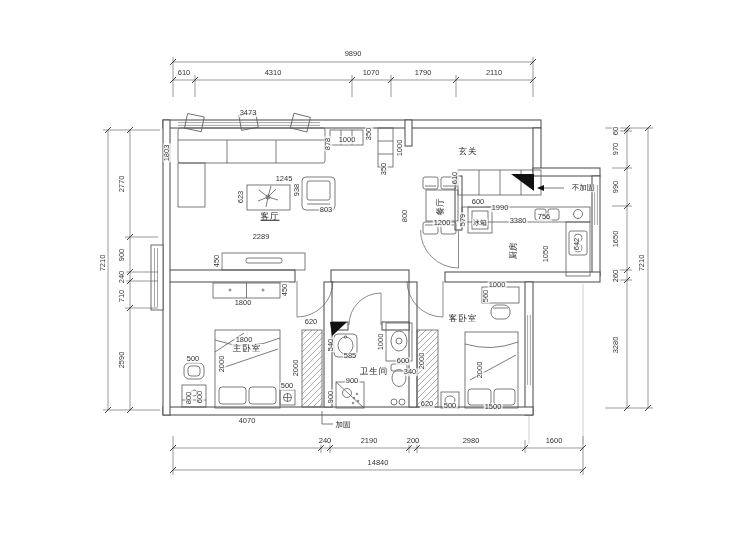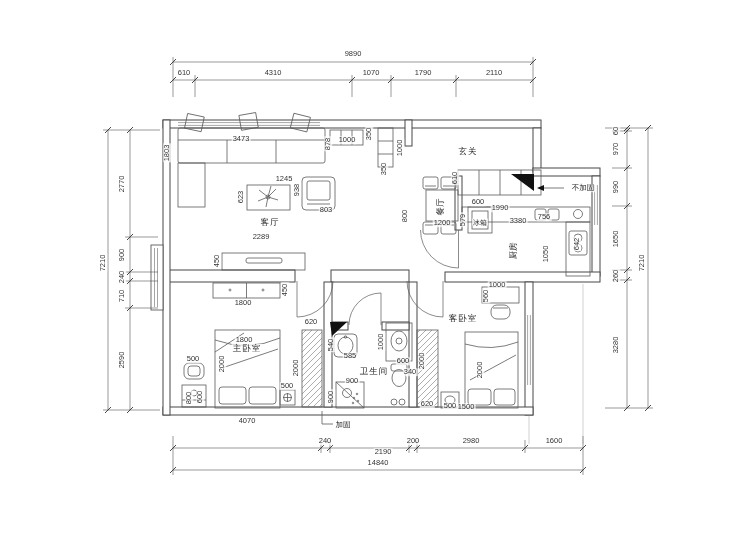--- a/index.html
+++ b/index.html
@@ -329,46 +329,46 @@
 
 <div id="label-layer">
       <span class="lbl dim" style="left: 353px; top: 54px;">9890</span>
       <span class="lbl dim" style="left: 184px; top: 73px;">610</span>
       <span class="lbl dim" style="left: 273px; top: 73px;">4310</span>
       <span class="lbl dim" style="left: 371px; top: 73px; text-align: right;">1070</span>
       <span class="lbl dim" style="left: 423px; top: 73px;">1790</span>
       <span class="lbl dim" style="left: 494px; top: 73px;">2110</span>
       <span class="lbl dim" style="left: 247px; top: 421px;">4070</span>
       <span class="lbl dim" style="left: 325px; top: 441px;">240</span>
-      <span class="lbl dim" style="left: 369px; top: 452px; margin-left: 14px;">2190</span>
+      <span class="lbl dim" style="left: 369px; top: 441px;">2190</span>
       <span class="lbl dim" style="left: 413px; top: 441px;">200</span>
       <span class="lbl dim" style="left: 471px; top: 441px;">2980</span>
       <span class="lbl dim" style="left: 554px; top: 441px;">1600</span>
       <span class="lbl dim" style="left: 378px; top: 463px;">14840</span>
       <span class="lbl dim vert" style="left: 122px; top: 184px;">2770</span>
       <span class="lbl dim vert" style="left: 122px; top: 255px;">900</span>
       <span class="lbl dim vert" style="left: 122px; top: 277px;">240</span>
       <span class="lbl dim vert" style="left: 122px; top: 296px;">710</span>
       <span class="lbl dim vert" style="left: 122px; top: 360px;">2590</span>
       <span class="lbl dim vert" style="left: 103px; top: 263px;">7210</span>
       <span class="lbl dim vert" style="left: 616px; top: 131px;">60</span>
       <span class="lbl dim vert" style="left: 616px; top: 149px;">970</span>
       <span class="lbl dim vert" style="left: 616px; top: 187px;">990</span>
       <span class="lbl dim vert" style="left: 616px; top: 239px;">1650</span>
       <span class="lbl dim vert" style="left: 616px; top: 276px;">260</span>
       <span class="lbl dim vert" style="left: 616px; top: 345px;">3280</span>
       <span class="lbl dim vert" style="left: 642px; top: 263px;">7210</span>
-      <span class="lbl dim" style="left: 241px; top: 113px; margin-top: 26px;">3473</span>
+      <span class="lbl dim" style="left: 248px; top: 113px;">3473</span>
       <span class="lbl dim vert" style="left: 167px; top: 153px;">1803</span>
       <span class="lbl dim vert" style="left: 328px; top: 144px;">878</span>
       <span class="lbl dim" style="left: 284px; top: 179px; text-align: center;">1245</span>
       <span class="lbl dim vert" style="left: 241px; top: 197px;">623</span>
       <span class="lbl dim vert" style="left: 297px; top: 190px;">938</span>
       <span class="lbl dim" style="left: 326px; top: 210px;">803</span>
-      <span class="lbl room" style="left: 270px; top: 222px;">客厅</span>
+      <span class="lbl room" style="left: 270px; top: 216px; text-decoration: underline;">客厅</span>
       <span class="lbl dim" style="left: 261px; top: 237px;">2289</span>
       <span class="lbl dim vert" style="left: 217px; top: 261px;">450</span>
       <span class="lbl dim" style="left: 243px; top: 303px;">1800</span>
       <span class="lbl dim vert" style="left: 285px; top: 290px;">450</span>
       <span class="lbl dim" style="left: 347px; top: 140px;">1000</span>
       <span class="lbl dim vert" style="left: 369px; top: 134px;">350</span>
       <span class="lbl dim vert" style="left: 384px; top: 169px;">350</span>
       <span class="lbl dim vert" style="left: 400px; top: 148px;">1000</span>
       <span class="lbl room" style="left: 468px; top: 151px; text-align: right;">玄关</span>
       <span class="lbl dim" style="left: 500px; top: 160px; margin-top: 48px;">1990</span>
@@ -400,18 +400,18 @@
       <span class="lbl dim" style="left: 403px; top: 361px;">600</span>
       <span class="lbl dim" style="left: 410px; top: 372px;">340</span>
       <span class="lbl room" style="left: 374px; top: 371px;">卫生间</span>
       <span class="lbl dim" style="left: 352px; top: 381px;">900</span>
       <span class="lbl dim vert" style="left: 331px; top: 397px;">900</span>
       <span class="lbl anno" style="left: 343px; top: 425px;">加固</span>
       <span class="lbl room" style="left: 463px; top: 318px;">客卧室</span>
       <span class="lbl dim" style="left: 497px; top: 285px;">1000</span>
       <span class="lbl dim vert" style="left: 486px; top: 296px;">560</span>
       <span class="lbl dim vert" style="left: 480px; top: 370px;">2000</span>
-      <span class="lbl dim" style="left: 466px; top: 407px;">1500</span>
+      <span class="lbl dim" style="left: 493px; top: 407px;">1500</span>
       <span class="lbl dim" style="left: 450px; top: 406px;">500</span>
       <span class="lbl dim" style="left: 427px; top: 404px;">620</span>
       <span class="lbl dim vert" style="left: 422px; top: 361px;">2000</span>
     </div>
 </div>
 
 </body></html>

